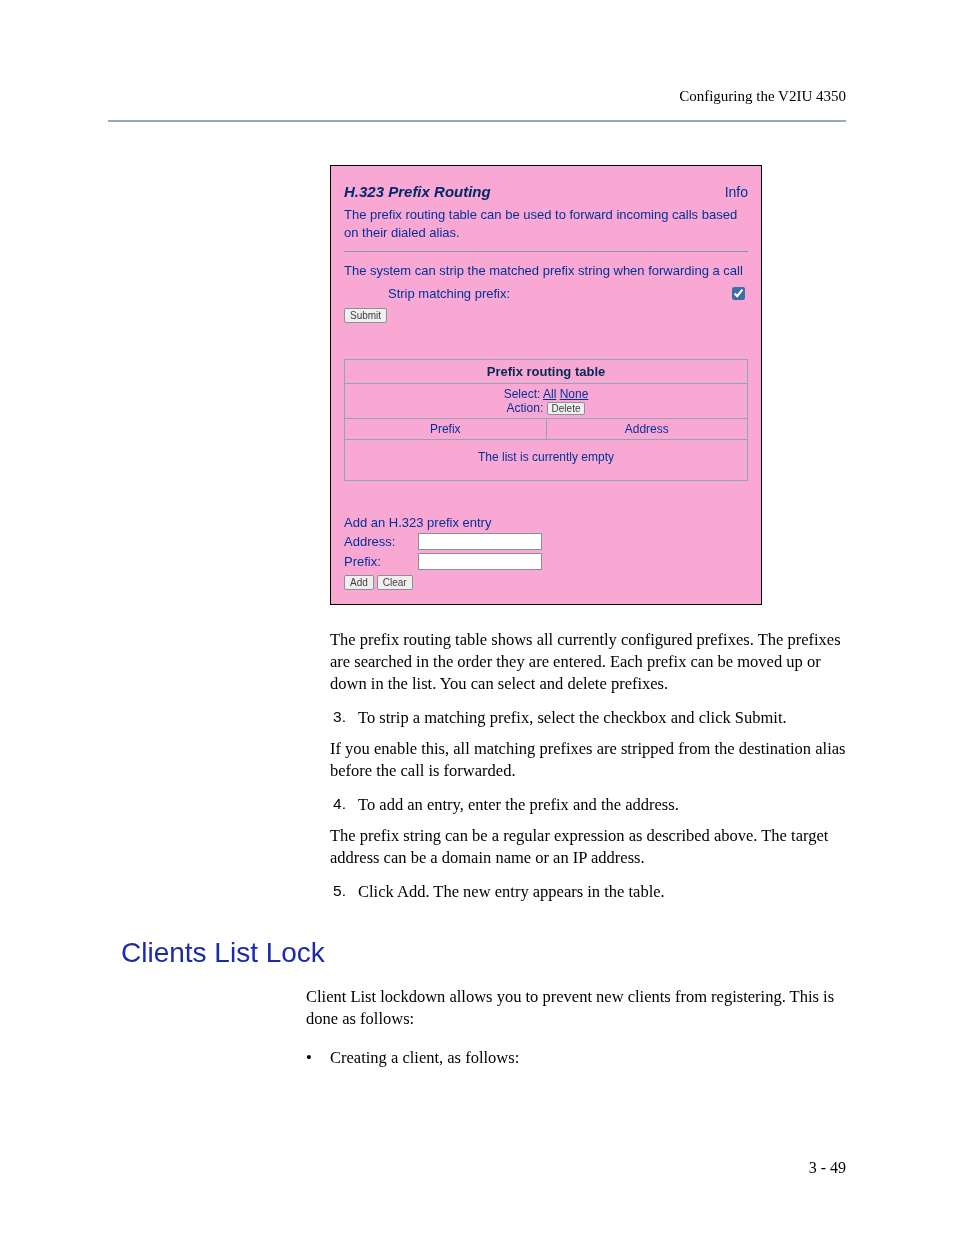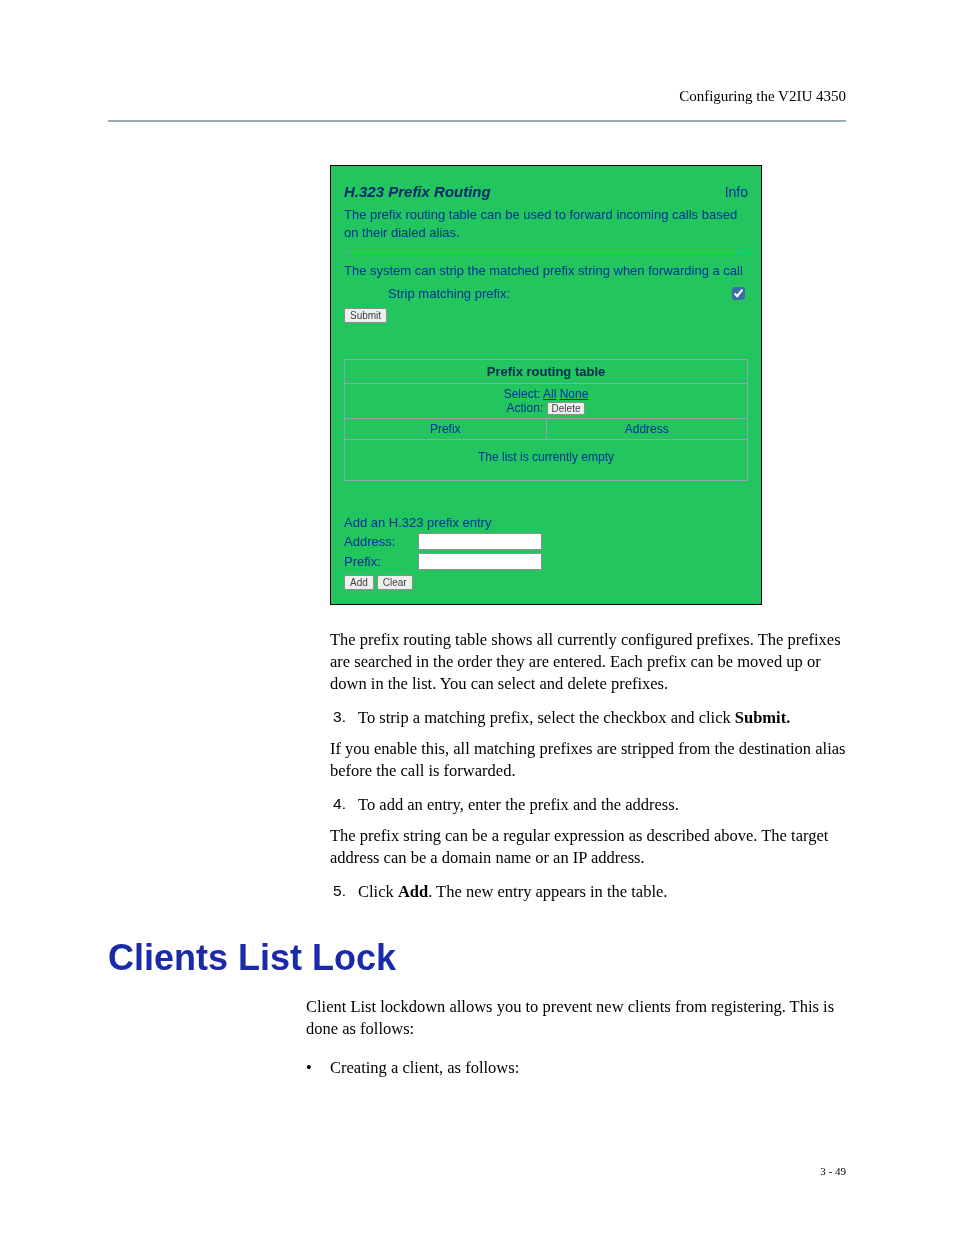--- a/index.html
+++ b/index.html
@@ -34,21 +34,21 @@
     position: absolute;
     top: 165px;
     left: 108px;
     right: 108px;
   }
   
   .shot {
     margin-left: 222px;
     width: 432px;
     border: 1px solid #000;
-    background: #22c55e;
+    background: #f9a8d4;
     padding: 17px 13px 14px 13px;
     font-family: Verdana, Geneva, sans-serif;
     font-size: 13px;
     color: #003399;
     box-sizing: border-box;
   }
   .shot .title-row {
     display: flex;
     justify-content: space-between;
     align-items: baseline;
@@ -190,28 +190,28 @@
     width: 16px;
     flex-shrink: 0;
     text-align: right;
   }
   .num-item .txt {
     flex: 1;
   }
   .sub-p {
     margin: 8px 0 14px 28px;
   }
-  .bold { font-weight: bold; }
+  .bold { font-weight: normal; }
   .section-title {
     font-family: Arial, Helvetica, sans-serif;
-    font-size: 36px;
-    font-weight: bold;
+    font-size: 28px;
+    font-weight: normal;
     color: #1a2aa9;
     margin-top: 34px;
-    margin-left: 0;
+    margin-left: 13px;
   }
   .section-body {
     margin-left: 198px;
     margin-top: 10px;
     width: 540px;
     font-size: 16.5px;
     line-height: 1.35;
   }
   .bullet {
     display: flex;
@@ -219,21 +219,21 @@
     margin-top: 12px;
   }
   .bullet .dot {
     width: 10px;
     flex-shrink: 0;
   }
   .page-footer {
     position: absolute;
     bottom: 58px;
     right: 108px;
-    font-size: 11px;
+    font-size: 16px;
     font-family: Georgia, serif;
     margin-top: 43px;
   }
 </style>
 </head>
 <body>
 
 <div class="page">
   <div class="running-header">Configuring the V2IU 4350</div>
   <div class="header-rule"></div>

